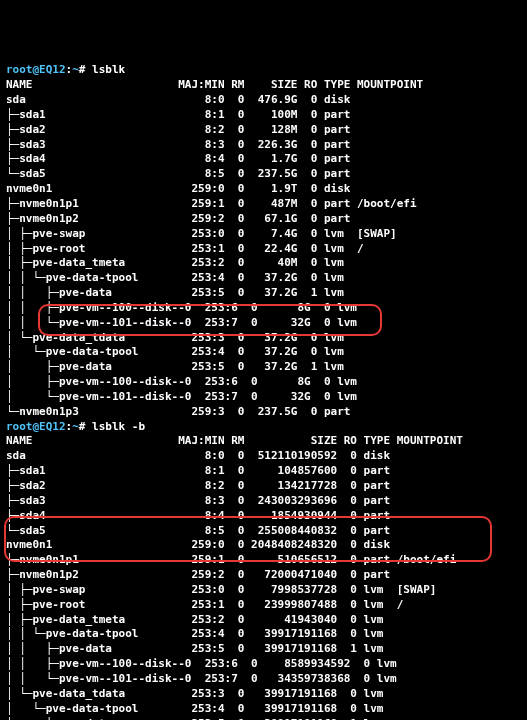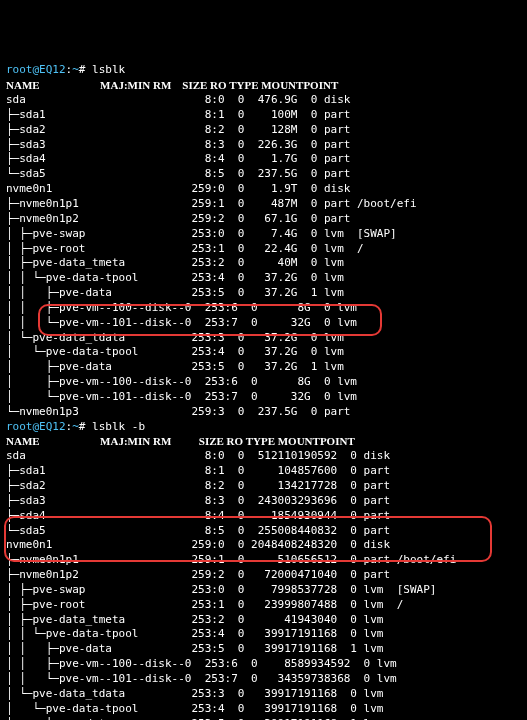--- a/index.html
+++ b/index.html
@@ -9,25 +9,25 @@
     font-family: "Menlo", "Consolas", monospace;
     font-size: 11px;
     line-height: 1.35;
     width: 527px;
     height: 720px;
     padding: 4px 6px;
     white-space: pre;
     position: relative;
     overflow: hidden;
   }
-  .line { white-space: pre; }
+  .line { white-space: pre; font-weight: bold; }
   .prompt-path { color: #4fc3f7; }
   .prompt-hash { color: #fff; }
   .cmd { color: #fff; }
-  .header { color: #fff; font-weight: bold; font-family: Liberation Serif, serif; }
+  .header { color: #fff; font-weight: bold; }
   .hl1, .hl2 {
     position: absolute;
     border: 2px solid #e53935;
     border-radius: 10px;
     pointer-events: none;
   }
   .hl1 { left: 38px; top: 304px; width: 344px; height: 32px; }
   .hl2 { left: 4px;  top: 516px; width: 488px; height: 46px; }
 </style>
 </head>

